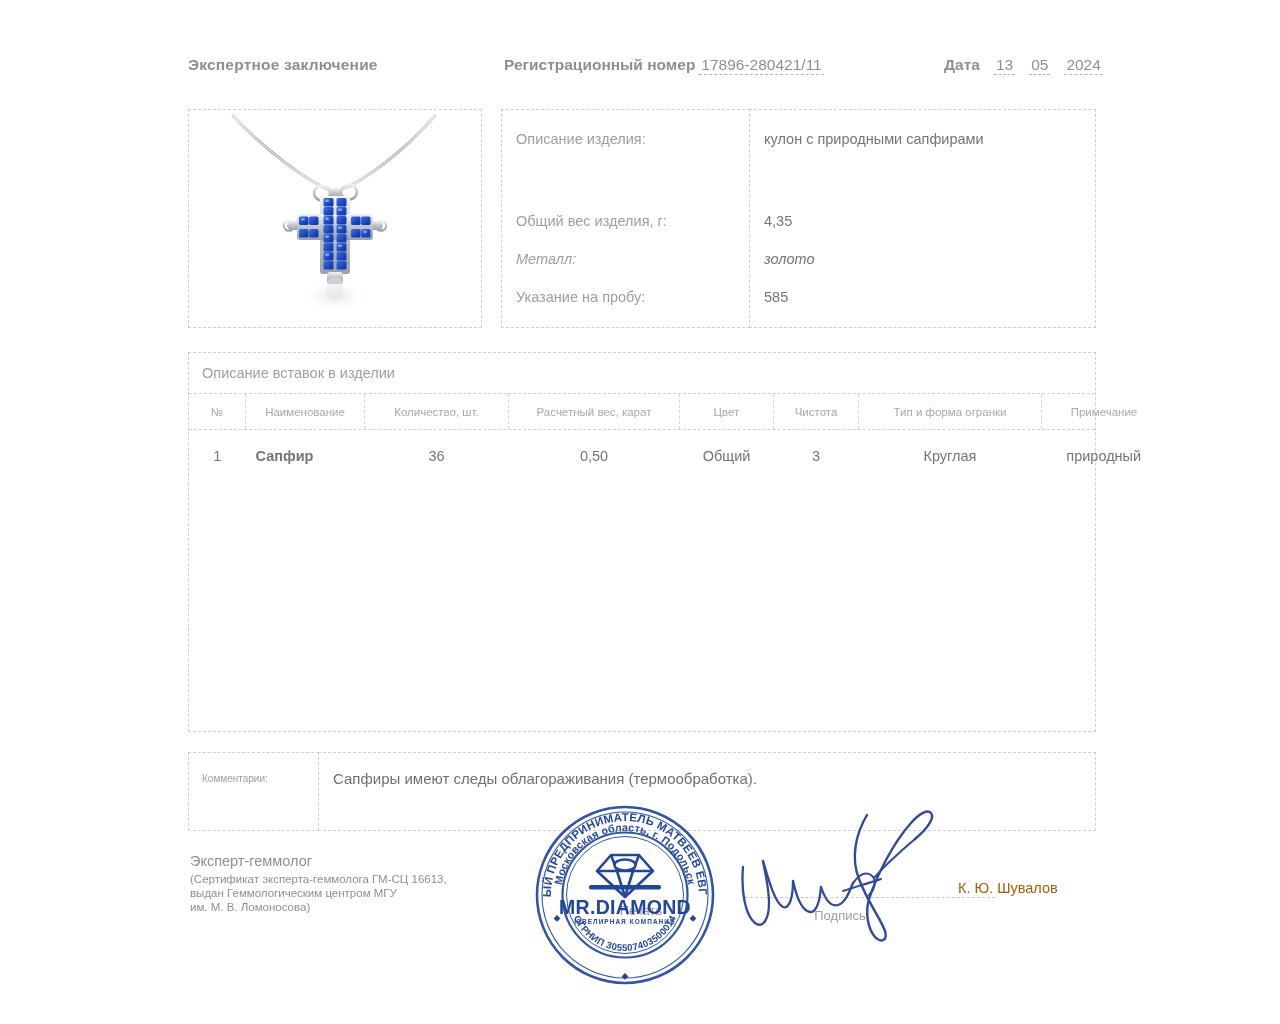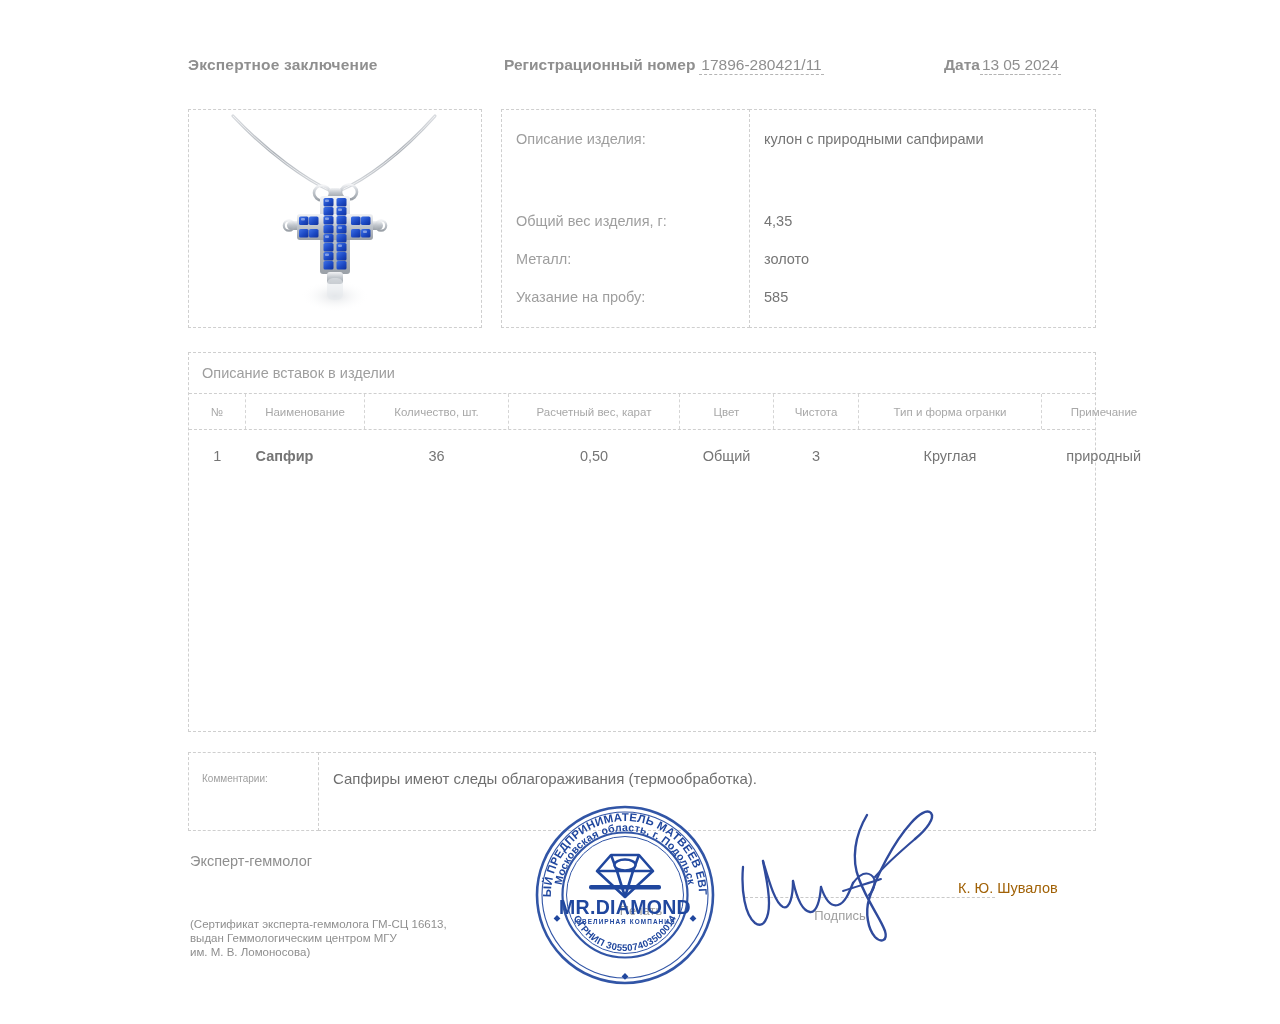--- a/index.html
+++ b/index.html
@@ -63,21 +63,21 @@
     top: 0;
     font-size: 15.5px;
     font-weight: bold;
     color: #8f8f8f;
     white-space: nowrap;
   }
   .date-part {
     font-weight: normal;
     border-bottom: 1px dashed #b4b4b4;
     padding: 0 2px 1px 2px;
-    margin-left: 0;
+    margin-left: 14px;
   }
 
   
   .dbox {
     position: absolute;
     border: 1px dashed #cfcfcf;
     box-sizing: border-box;
     background: #fff;
   }
 
@@ -118,21 +118,21 @@
   }
   .desc-row-value {
     position: absolute;
     left: 14px;
     font-size: 14.5px;
     color: #757575;
     white-space: nowrap;
   }
   .r1 { top: 21px; }
   .r2 { top: 103px; }
-  .r3 { top: 141px; }
+  .r3 { top: 141px; font-style: italic; }
   .r4 { top: 179px; }
 
   
   #inserts-box {
     left: 188px;
     top: 352px;
     width: 908px;
     height: 380px;
   }
   #inserts-title {
@@ -231,21 +231,21 @@
     position: absolute;
     left: 190px;
     top: 853px;
     font-size: 14.5px;
     color: #8f8f8f;
     white-space: nowrap;
   }
   #expert-cert {
     position: absolute;
     left: 190px;
-    top: 917px;
+    top: 872px;
     font-size: 11.5px;
     line-height: 14px;
     color: #8f8f8f;
     white-space: pre-line;
   }
   #expert-name {
     position: absolute;
     left: 958px;
     top: 880px;
     font-size: 14.5px;

